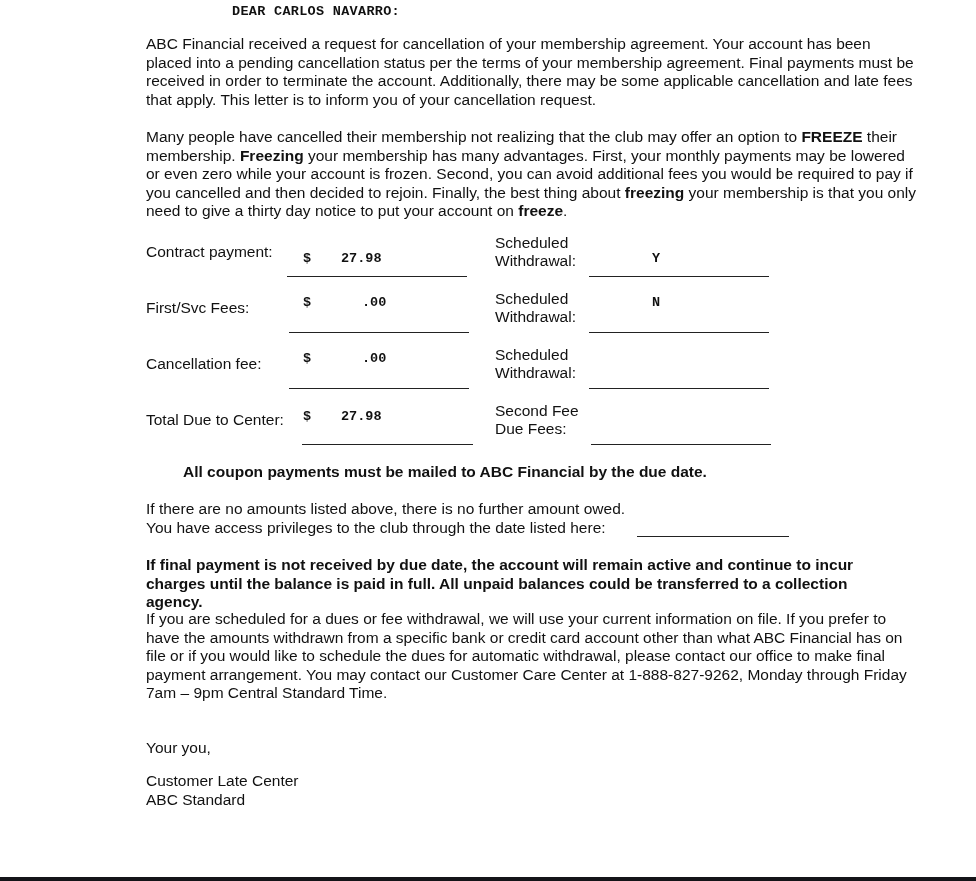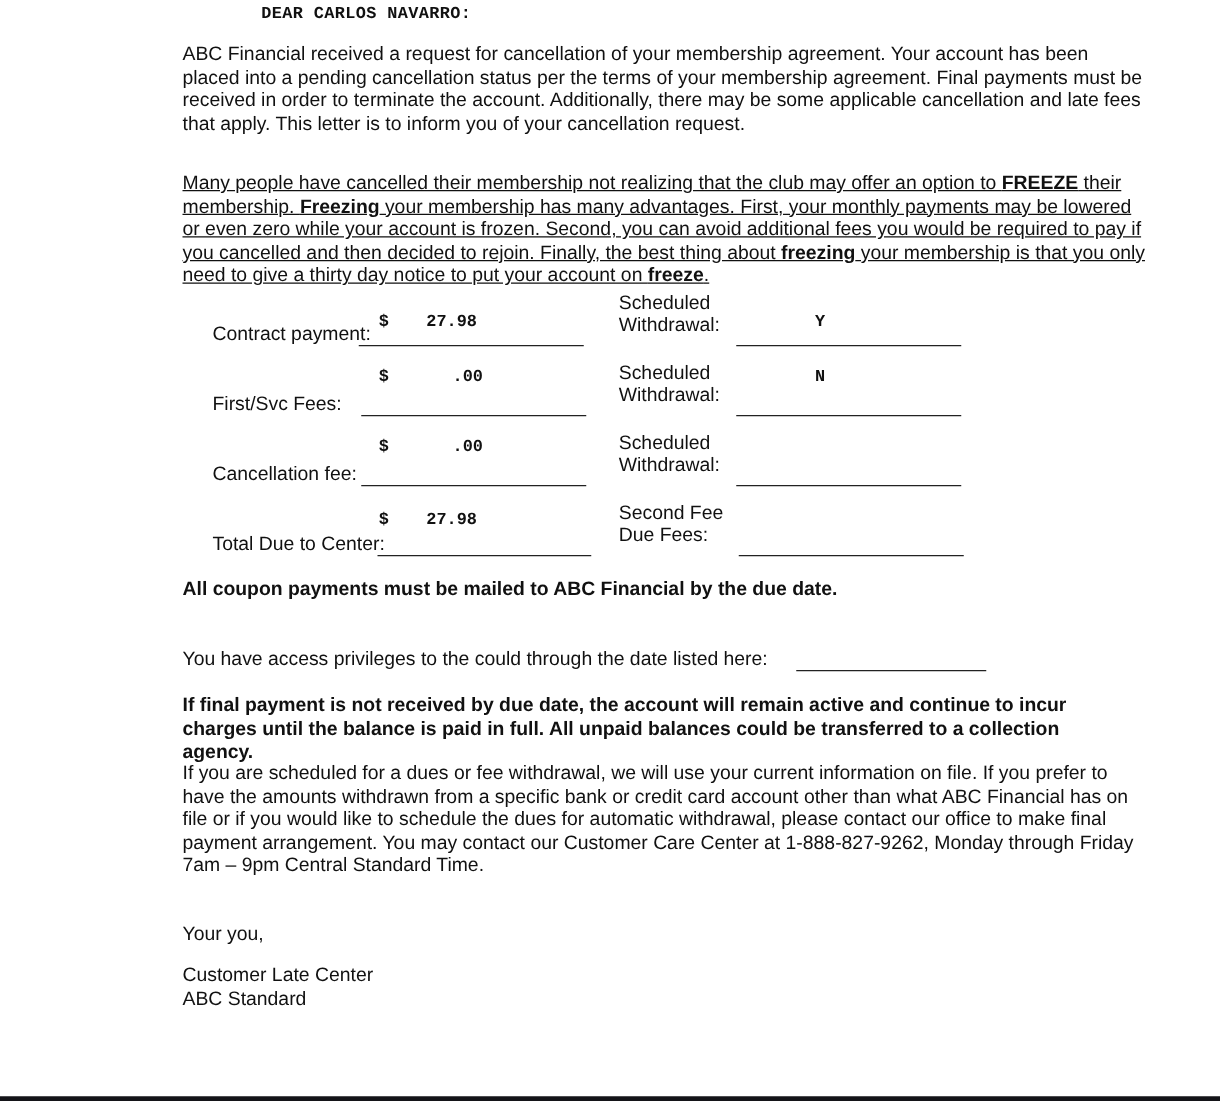--- a/index.html
+++ b/index.html
@@ -1,31 +1,31 @@
 <!DOCTYPE html>
 <html><head>
 <meta charset="utf-8">
 <style>
   html, body { margin: 0; padding: 0; }
   body {
     width: 976px; height: 881px; background: #ffffff; position: relative; overflow: hidden;
     font-family: "Liberation Sans", sans-serif; color: #111; font-size: 15.5px;
   }
   .mono { font-family: "Liberation Mono", monospace; font-weight: bold; font-size: 13.5px; }
-  .salutation { position: absolute; left: 167px; top: 4px; letter-spacing: 0.3px; padding-left: 42px; }
+  .salutation { position: absolute; left: 190px; top: 4px; letter-spacing: 0.3px; padding-left: 42px; }
   .para { position: absolute; left: 146px; width: 770px; line-height: 18.6px; margin: 0; }
   .p1 { top: 35px; }
-  .p2 { top: 138px; text-decoration: underline; }
+  .p2 { top: 128px; }
   .row { position: absolute; left: 146px; width: 640px; height: 40px; }
-  .lbl { position: absolute; bottom: 0; line-height: 18px; margin-left: 24px; }
+  .lbl { position: absolute; bottom: 16px; line-height: 18px; }
   .line { position: absolute; bottom: 0; height: 0; border-bottom: 1.4px solid #222; }
   .amt { position: absolute; top: 0; }
   .sched { position: absolute; left: 349px; top: -3px; line-height: 18.4px; }
   .flag { position: absolute; top: 0; }
-  .bold { font-weight: bold; }
+  .bold { font-weight: bold; margin-left: 37px; }
   .p-coupon { top: 463px; }
   .p-noamt { top: 500px; }
   .p-final { top: 556px; font-weight: bold; width: 760px; }
   .p-sched { top: 610px; }
   .p-thanks { top: 739px; }
   .p-sign { top: 772px; }
   .access-line { position: absolute; left: 637px; top: 536px; width: 152px; border-bottom: 1.4px solid #222; }
   .bottom-bar { position: absolute; left: 0; bottom: 0; width: 976px; height: 4px; background: #141418; }
 </style>
 </head>
@@ -72,21 +72,21 @@
   <span class="amt mono" style="left:157px;top:4px;">$</span>
   <span class="amt mono" style="left:195px;top:4px;">27.98</span>
   <div class="line" style="left:156px;width:171px;"></div>
   <div class="sched"><span>Second Fee</span><br><span>Due Fees:</span></div>
   <span class="flag mono" style="left:506px;top:4px;"></span>
   <div class="line" style="left:445px;width:180px;"></div>
 </div>
 
 <p class="para p-coupon bold">All coupon payments must be mailed to ABC Financial by the due date.</p>
 
-<p class="para p-noamt"><br><span>You have access privileges to the could through the date listed here:</span></p>
+<p class="para p-noamt"><span>If there are no amounts listed above, there is no further amount owed.</span><br><span>You have access privileges to the club through the date listed here:</span></p>
 <div class="access-line"></div>
 
 <p class="para p-final">If final payment is not received by due date, the account will remain active and continue to incur charges until the balance is paid in full.  All unpaid balances could be transferred to a collection agency.</p>
 
 <p class="para p-sched">If you are scheduled for a dues or fee withdrawal, we will use your current information on file. If you prefer to have the amounts withdrawn from a specific bank or credit card account other than what ABC Financial has on file or if you would like to schedule the dues for automatic withdrawal, please contact our office to make final payment arrangement. You may contact our Customer Care Center at 1-888-827-9262, Monday through Friday 7am – 9pm Central Standard Time.</p>
 
 <p class="para p-thanks">Your you,</p>
 
 <p class="para p-sign"><span>Customer Late Center</span><br><span>ABC Standard</span></p>
 

